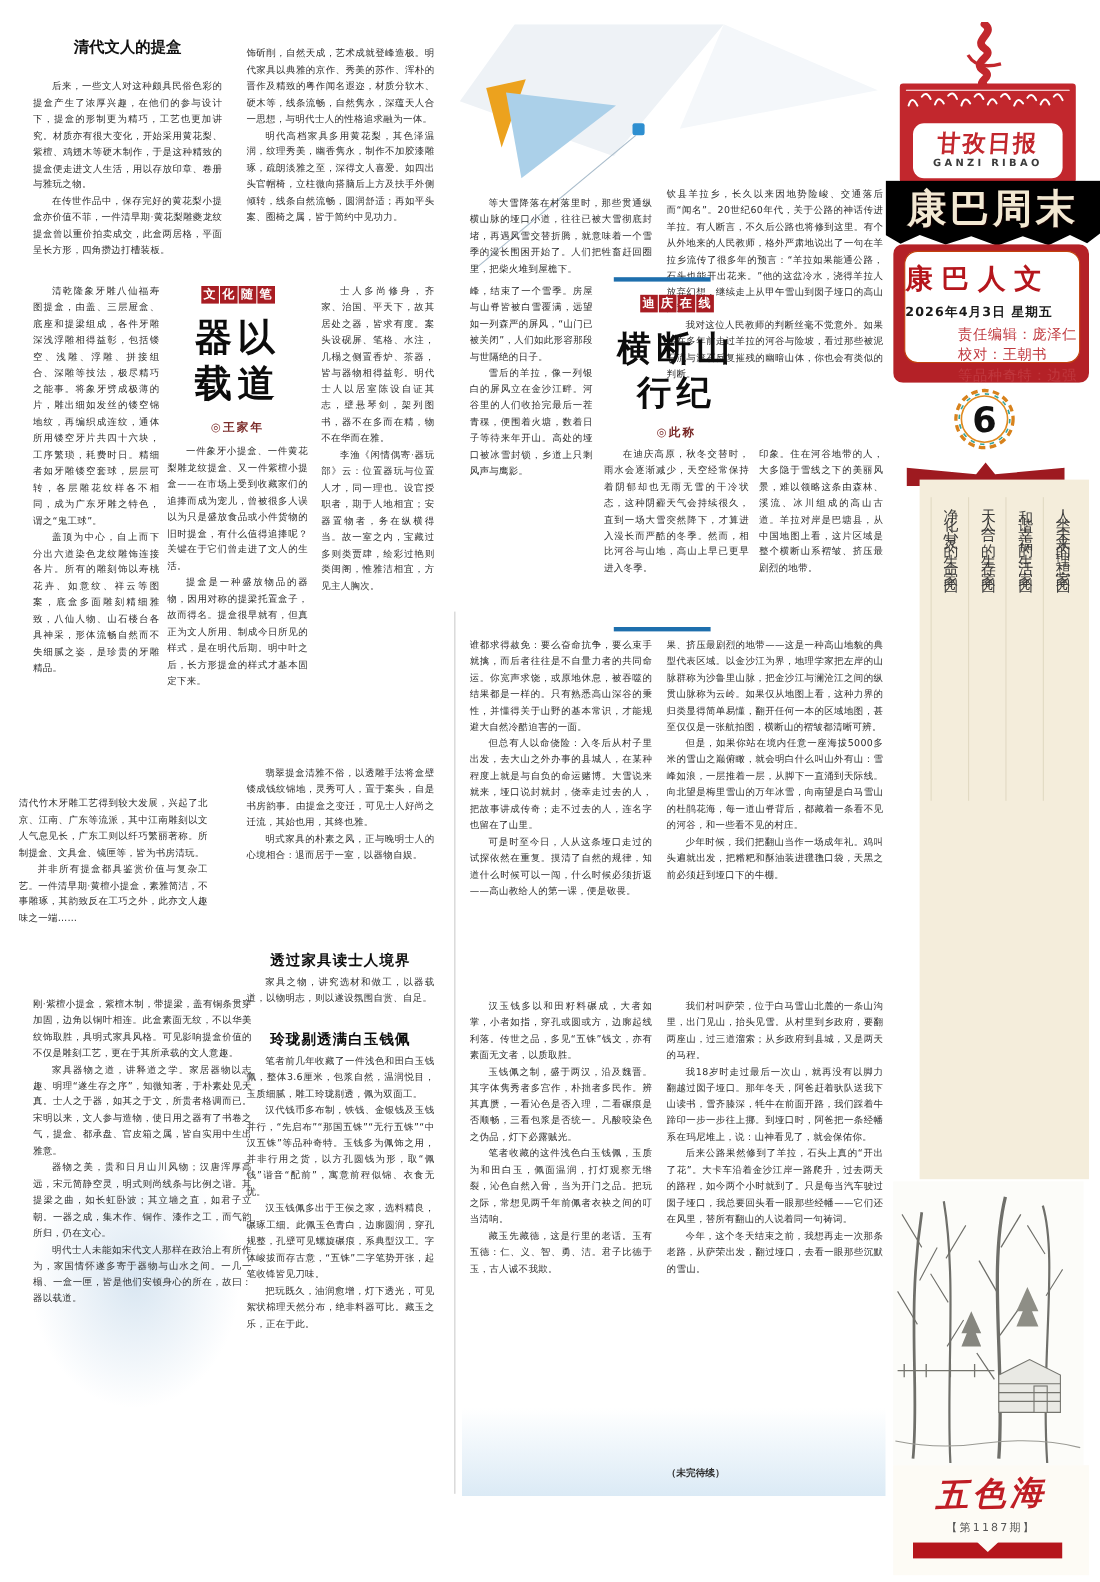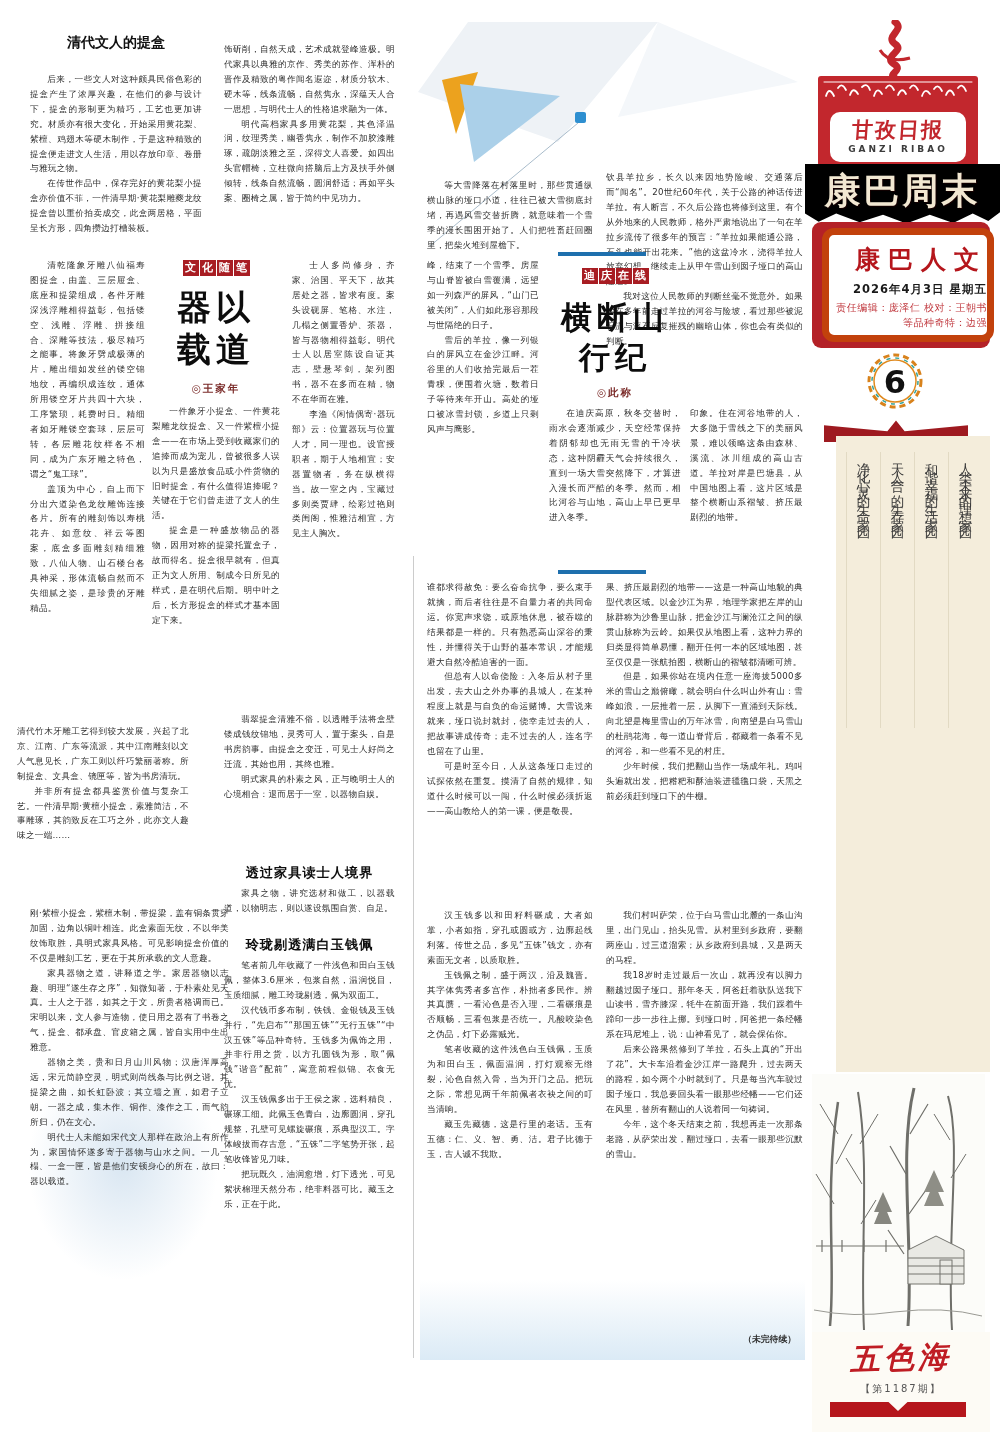--- a/index.html
+++ b/index.html
@@ -29,36 +29,36 @@
       transform:skewX(-4deg);margin-top:4px;}
   .paper-latin{font-size:9px;letter-spacing:3px;color:#3c3c3c;font-weight:bold;}
   .band{position:absolute;background:#000000;
       clip-path:polygon(0 0,100% 0,100% 78%,94% 92%,86% 80%,76% 95%,64% 82%,52% 96%,40% 82%,28% 94%,16% 80%,7% 93%,0 80%);}
   .band-title{font-size:36px;font-weight:bold;color:#f2e8d2;text-align:center;
       letter-spacing:3px;line-height:54px;text-shadow:1px 1px 0 rgba(60,0,0,.35);}
   .redback{position:absolute;background:#b42127;border-radius:9px;
       background-image:radial-gradient(14px 10px at 15% 20%,rgba(120,10,12,.5),transparent 70%),
                        radial-gradient(18px 12px at 85% 70%,rgba(120,10,12,.45),transparent 70%),
                        radial-gradient(10px 8px at 60% 15%,rgba(255,255,255,.18),transparent 70%);}
-  .whitecard2{position:absolute;background:#fff;border:7px solid #c2410c;border-radius:12px;text-align:right;}
+  .whitecard2{position:absolute;background:#fff;border:1px solid #c2410c;border-radius:12px;text-align:left;}
   .sec-title{font-size:25px;font-weight:bold;color:#b5161c;letter-spacing:8px;margin-top:8px;}
   .sec-date{font-size:11.5px;font-weight:bold;color:#1a1a1a;margin-top:6px;letter-spacing:1px;}
-  .sec-ed{font-size:10px;color:#c0393f;margin-top:4px;letter-spacing:.5px;}
+  .sec-ed{font-size:13px;color:#c0393f;margin-top:4px;letter-spacing:.5px;margin-left:48px;}
   .ribbon{position:absolute;background:#9e1a20;
       clip-path:polygon(0 30%,44% 55%,50% 10%,56% 55%,100% 30%,100% 100%,0 100%);}
   .cream{position:absolute;background:#f4eddb;}
   .callig{position:absolute;writing-mode:vertical-rl;text-orientation:upright;
       font-size:13.5px;letter-spacing:8px;color:#3a3a3a;line-height:33px;}
   .callig div{border-left:1px solid #e2dac3;height:100%;}
   .brand-name{position:absolute;font-size:30px;font-weight:bold;font-style:italic;
       color:#bf1d24;letter-spacing:4px;text-align:center;transform:rotate(-2deg);width:100%;}
   .brand-issue{position:absolute;font-size:10px;color:#555;letter-spacing:2px;text-align:center;width:100%;}
   .redband2{position:absolute;background:#b5161c;
       clip-path:polygon(0 0,43% 0,50% 60%,57% 0,100% 0,100% 100%,0 100%);}
-  .continued{position:absolute;font-size:8.8px;font-weight:bold;color:#2e2e2e;text-align:right;}
+  .continued{position:absolute;font-size:8.8px;font-weight:bold;color:#2e2e2e;text-align:left;}
   .wm1{position:absolute;left:28px;top:1050px;width:190px;height:230px;
       background:radial-gradient(closest-side,rgba(140,180,215,.33),rgba(140,180,215,0));}
   .wm2{position:absolute;left:420px;top:1280px;width:385px;height:80px;
       background:linear-gradient(180deg,rgba(160,200,230,0),rgba(160,200,230,.38));}
   .leaves{position:absolute;left:20px;top:1358px;width:786px;height:68px;
       background:
         linear-gradient(180deg,#dfeef6 0%,rgba(223,238,246,0) 16%),
         radial-gradient(22px 13px at 12% 30%,#f7d24a 0 58%,transparent 60%),
         radial-gradient(26px 15px at 30% 55%,#f2b61f 0 58%,transparent 60%),
         radial-gradient(20px 12px at 46% 28%,#fbe38a 0 56%,transparent 60%),
@@ -109,21 +109,21 @@
     <p>明代士人未能如宋代文人那样在政治上有所作为，家国情怀遂多寄于器物与山水之间。一几一榻、一盒一匣，皆是他们安顿身心的所在，故曰：器以载道。</p>
   </div>
 <div class="tx cont" style="left:224px;top:42px;width:171px;height:212px;">
     <p>饰斫削，自然天成，艺术成就登峰造极。明代家具以典雅的京作、秀美的苏作、浑朴的晋作及精致的粤作闻名遐迩，材质分软木、硬木等，线条流畅，自然隽永，深蕴天人合一思想，与明代士人的性格追求融为一体。</p>
     <p>明代高档家具多用黄花梨，其色泽温润，纹理秀美，幽香隽永，制作不加胶漆雕琢，疏朗淡雅之至，深得文人喜爱。如四出头官帽椅，立柱微向搭脑后上方及扶手外侧倾转，线条自然流畅，圆润舒适；再如平头案、圈椅之属，皆于简约中见功力。</p>
   </div>
 <div class="tx" style="left:292px;top:258px;width:103px;height:460px;">
     <p>士人多尚修身，齐家、治国、平天下，故其居处之器，皆求有度。案头设砚屏、笔格、水注，几榻之侧置香炉、茶器，皆与器物相得益彰。明代士人以居室陈设自证其志，壁悬琴剑，架列图书，器不在多而在精，物不在华而在雅。</p>
     <p>李渔《闲情偶寄·器玩部》云：位置器玩与位置人才，同一理也。设官授职者，期于人地相宜；安器置物者，务在纵横得当。故一室之内，宝藏过多则类贾肆，绘彩过艳则类闺阁，惟雅洁相宜，方见主人胸次。</p>
   </div>
-<div class="tx" style="left:224px;top:712px;width:171px;height:136px;">
+<div class="tx" style="left:224px;top:696px;width:171px;height:136px;">
     <p>翡翠提盒清雅不俗，以透雕手法将盒壁镂成钱纹锦地，灵秀可人，置于案头，自是书房韵事。由提盒之变迁，可见士人好尚之迁流，其始也用，其终也雅。</p>
     <p>明式家具的朴素之风，正与晚明士人的心境相合：退而居于一室，以器物自娱。</p>
   </div>
 
 <div class="abs" style="left:152px;top:258px;width:128px;height:460px;">
   <div class="kicker" style="left:0;top:2px;width:128px;">
     <span>文</span>
     <span>化</span>
     <span>随</span>
     <span>笔</span>

